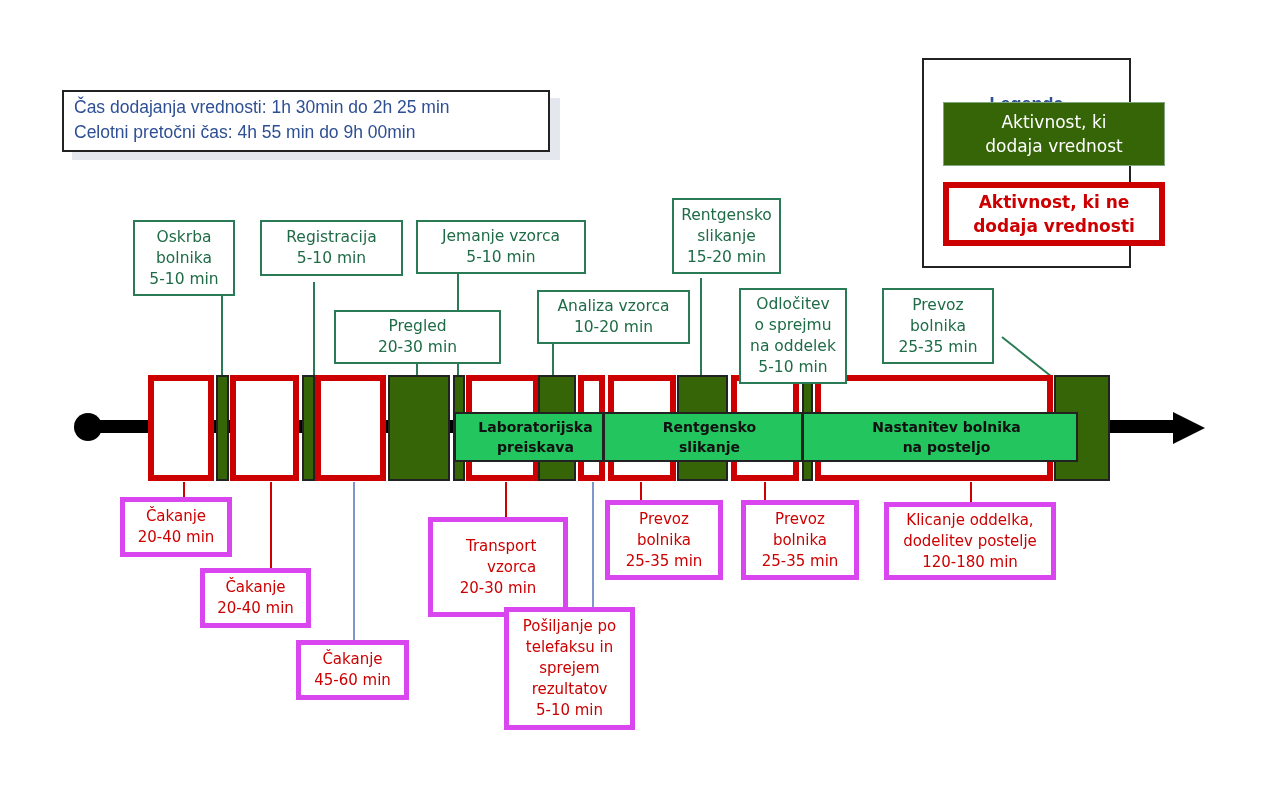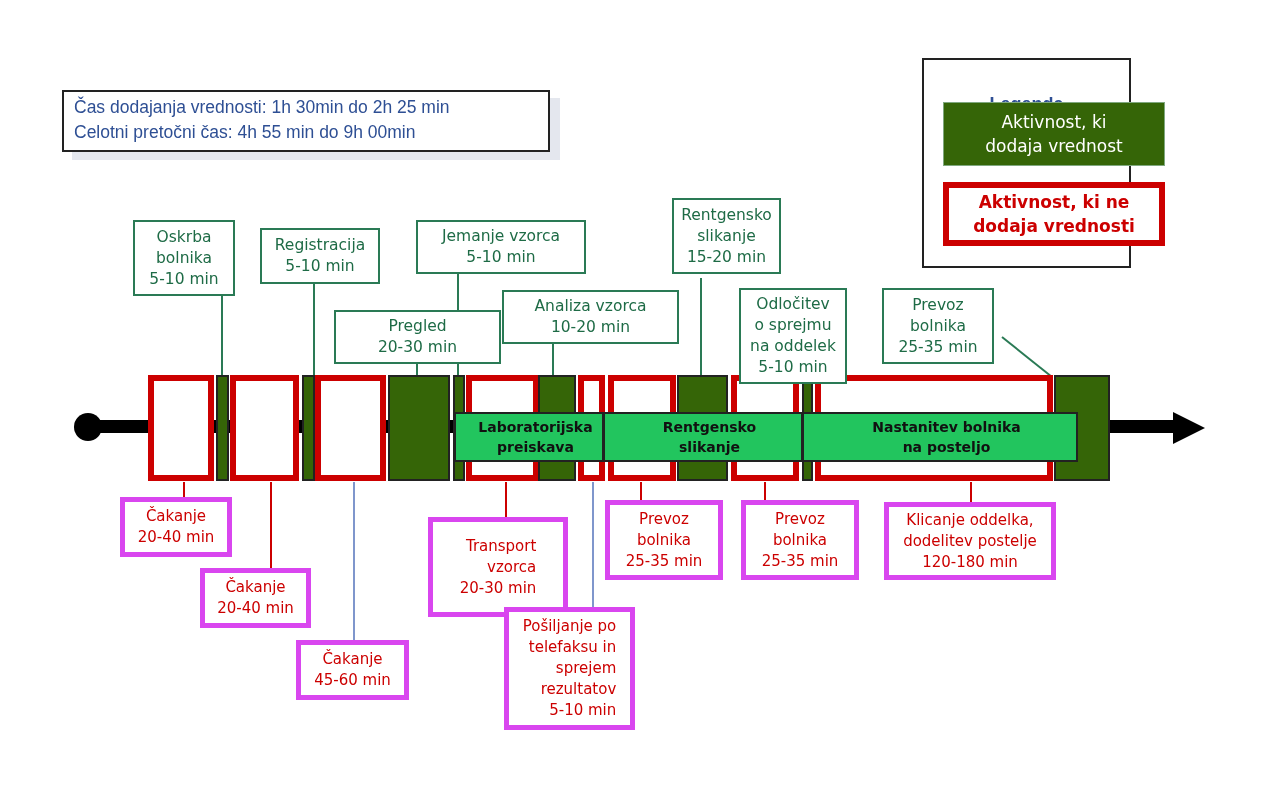--- a/index.html
+++ b/index.html
@@ -85,27 +85,27 @@
 <div class="abs phase" style="left:454px; top:412px; width:150px; height:50px;">Laboratorijska
 preiskava</div>
 <div class="abs phase" style="left:603px; top:412px; width:200px; height:50px;">Rentgensko
 slikanje</div>
 <div class="abs phase" style="left:802px; top:412px; width:276px; height:50px;">Nastanitev bolnika
 na posteljo</div>
 
 <div class="abs gbox" style="left:133px; top:220px; width:102px; height:76px;">Oskrba
 bolnika
 5-10 min</div>
-<div class="abs gbox" style="left:260px; top:220px; width:120px; height:56px;margin-top:8px;">Registracija
+<div class="abs gbox" style="left:260px; top:220px; width:143px; height:56px;">Registracija
 5-10 min</div>
 <div class="abs gbox" style="left:416px; top:220px; width:170px; height:54px;">Jemanje vzorca
 5-10 min</div>
 <div class="abs gbox" style="left:334px; top:310px; width:167px; height:54px;">Pregled
 20-30 min</div>
-<div class="abs gbox" style="left:502px; top:290px; width:177px; height:54px;">Analiza vzorca
+<div class="abs gbox" style="left:537px; top:290px; width:153px; height:54px;">Analiza vzorca
 10-20 min</div>
 <div class="abs gbox" style="left:672px; top:198px; width:109px; height:76px;">Rentgensko
 slikanje
 15-20 min</div>
 <div class="abs gbox" style="left:739px; top:288px; width:108px; height:96px;">Odločitev
 o sprejmu
 na oddelek
 5-10 min</div>
 <div class="abs gbox" style="left:882px; top:288px; width:112px; height:76px;">Prevoz
 bolnika
@@ -113,21 +113,21 @@
 
 <div class="abs rbox" style="left:120px; top:497px; width:112px; height:60px;">Čakanje
 20-40 min</div>
 <div class="abs rbox" style="left:200px; top:568px; width:111px; height:60px;">Čakanje
 20-40 min</div>
 <div class="abs rbox" style="left:296px; top:640px; width:113px; height:60px;">Čakanje
 45-60 min</div>
 <div class="abs rbox" style="left:428px; top:517px; width:140px; height:100px;text-align:right;">Transport
 vzorca
 20-30 min</div>
-<div class="abs rbox" style="left:504px; top:607px; width:131px; height:123px;text-align:right;">Pošiljanje po
+<div class="abs rbox" style="left:504px; top:607px; width:131px; height:123px;">Pošiljanje po
 telefaksu in
 sprejem
 rezultatov
 5-10 min</div>
 <div class="abs rbox" style="left:605px; top:500px; width:118px; height:80px;">Prevoz
 bolnika
 25-35 min</div>
 <div class="abs rbox" style="left:741px; top:500px; width:118px; height:80px;">Prevoz
 bolnika
 25-35 min</div>

